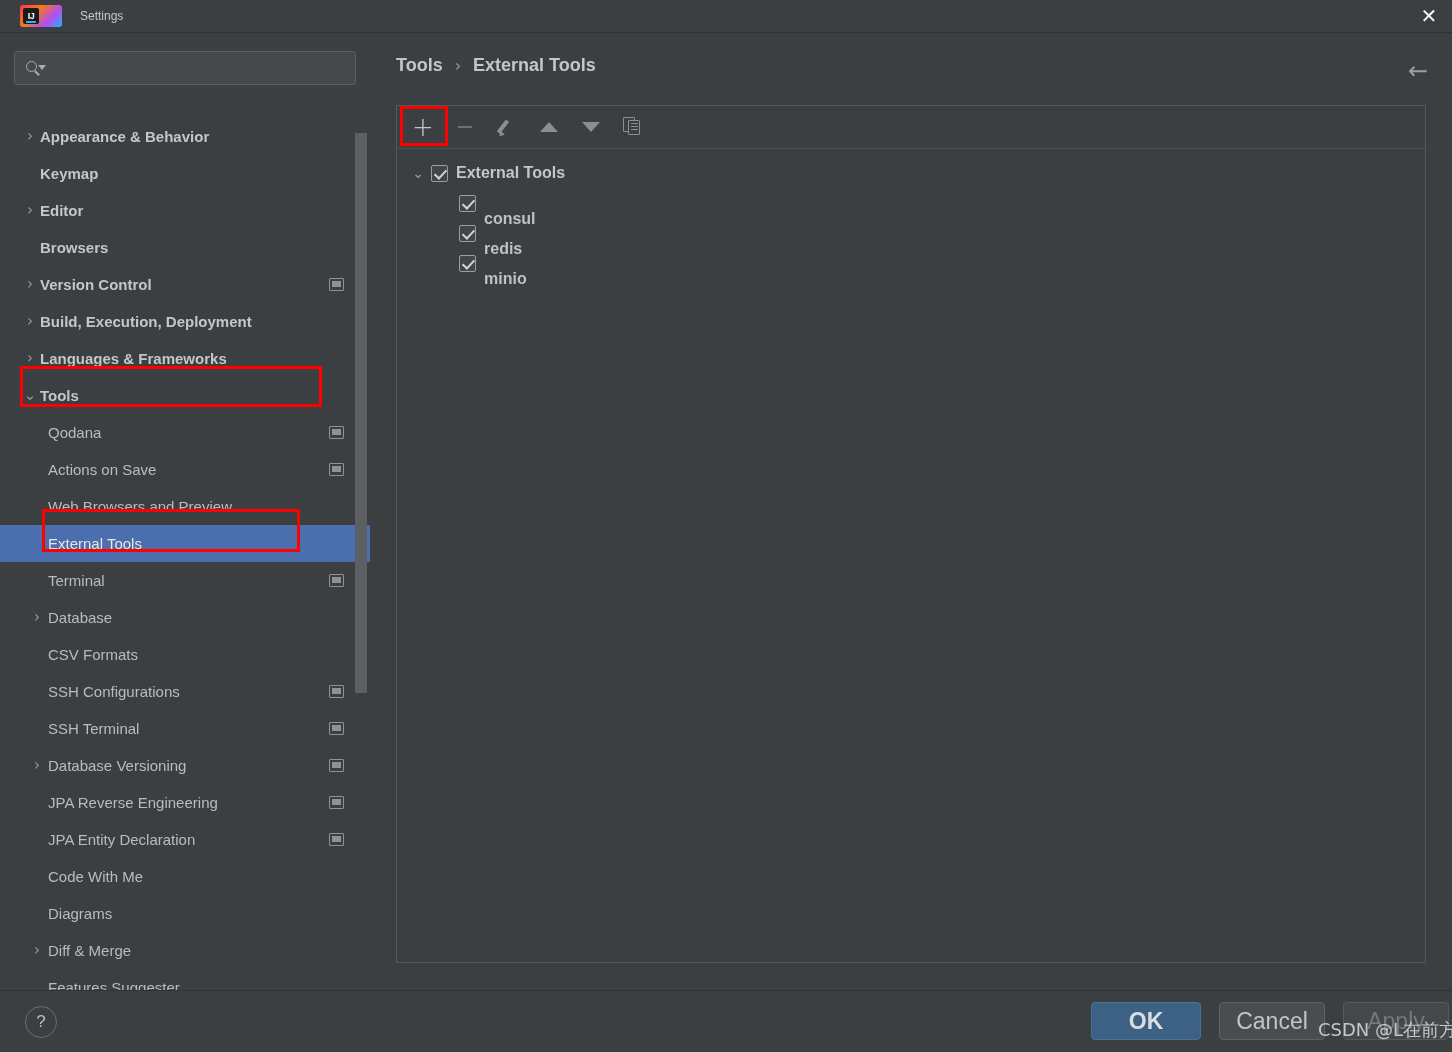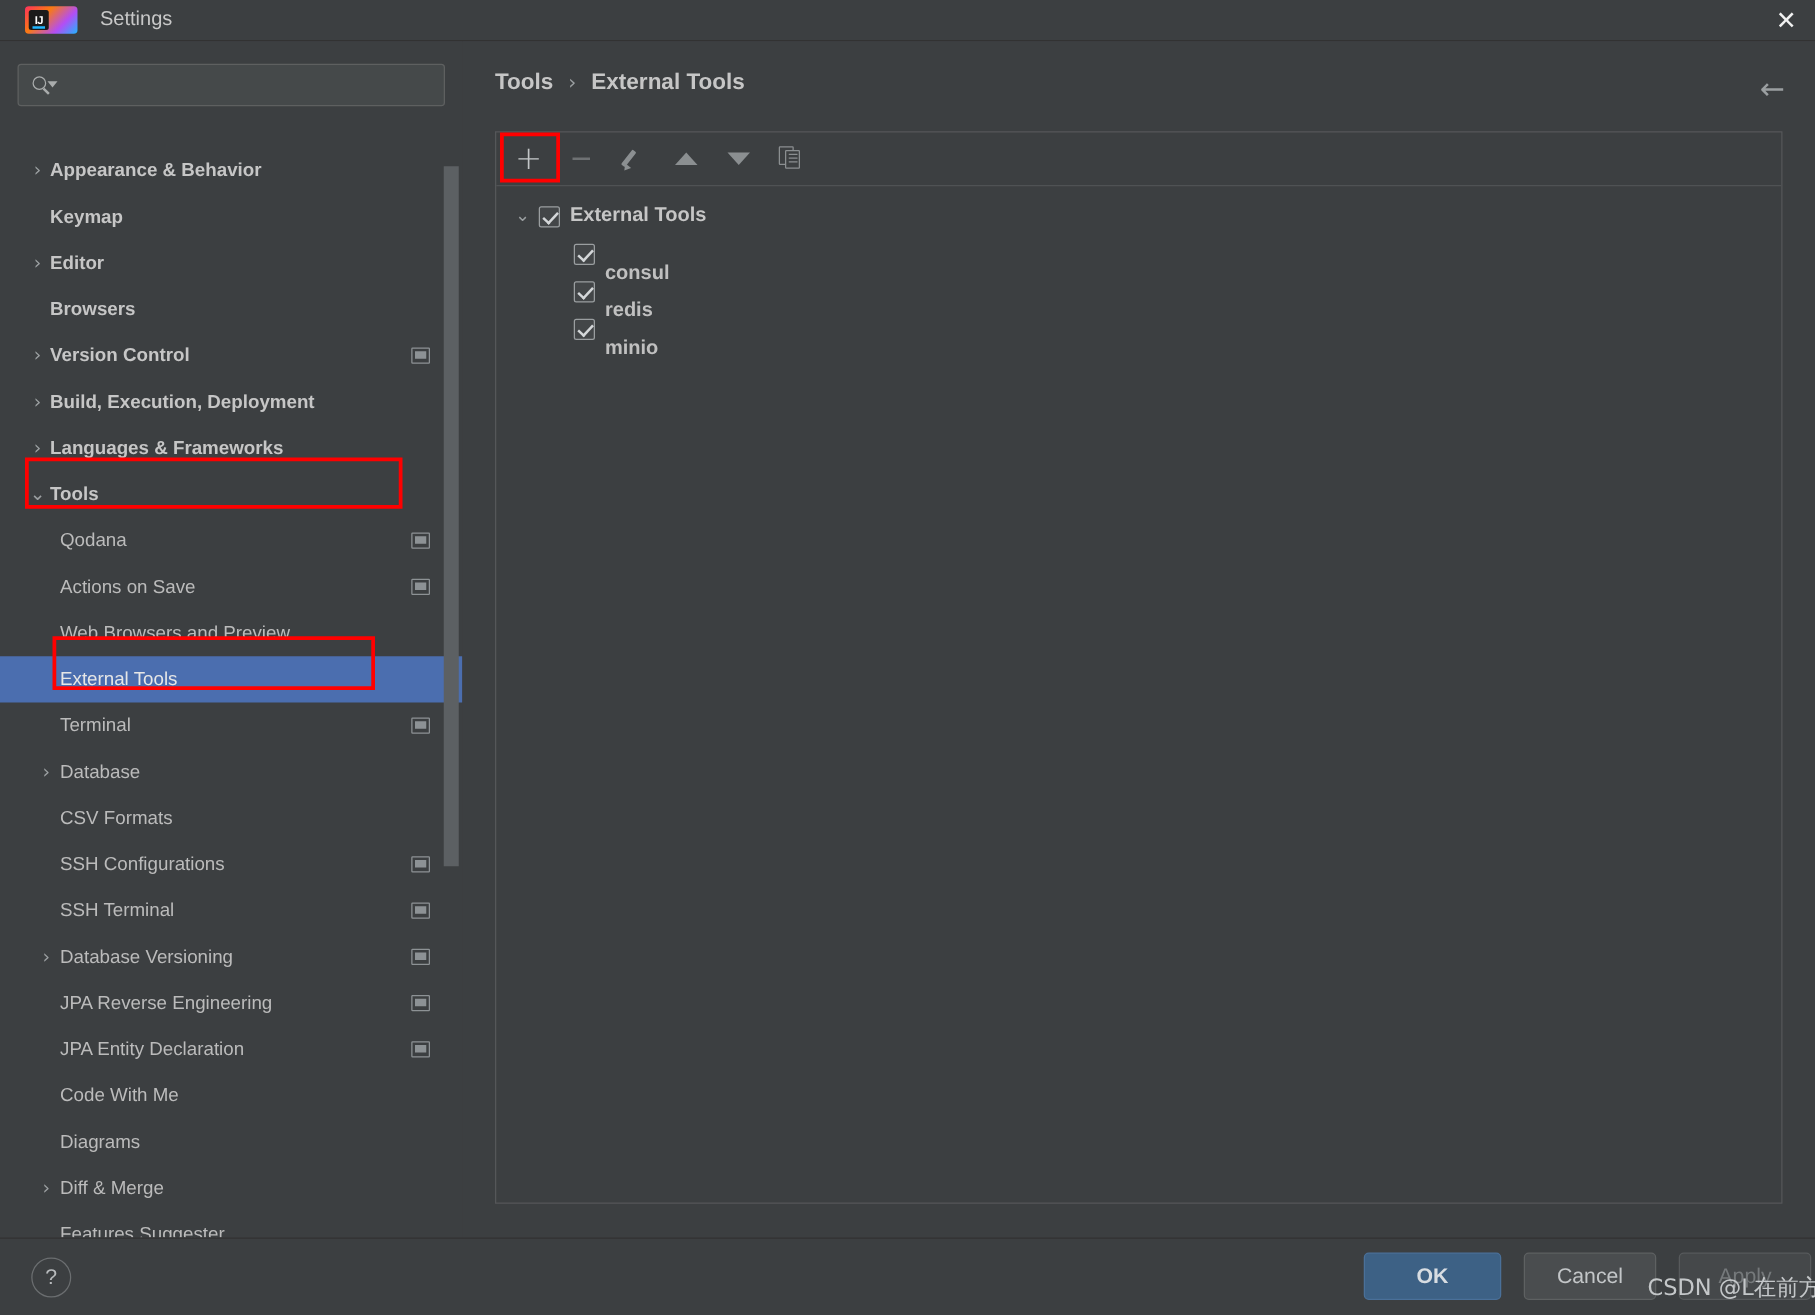--- a/index.html
+++ b/index.html
@@ -34,21 +34,21 @@
     background: #1b1b1b; border-radius: 2px;
     color: #ffffff; font-size: 9px; font-weight: bold;
     display: flex; align-items: center; justify-content: center;
     letter-spacing: -0.5px;
   }
   .ij-logo .underbar {
     position: absolute; left: 6px; bottom: 4px; width: 10px; height: 2px;
     background: #1fb6ff;
   }
   .win-title {
-    margin-left: 18px; font-size: 16px; color: #c8c8c8;
+    margin-left: 18px; font-size: 12px; color: #c8c8c8;
   }
   .win-close {
     position: absolute; right: 6px; top: 2px;
     width: 34px; height: 28px;
     display: flex; align-items: center; justify-content: center;
     color: #f2f2f2; font-size: 20px; line-height: 1;
     cursor: pointer; font-family: "DejaVu Sans", sans-serif;
   }
 
   
@@ -216,21 +216,21 @@
   .help-btn {
     position: absolute; left: 25px; top: 15px;
     width: 32px; height: 32px; border-radius: 50%;
     border: 1.5px solid #6b6e70; color: #b8bbbd;
     display: flex; align-items: center; justify-content: center;
     font-size: 17px; cursor: pointer;
   }
   .btn {
     position: absolute; top: 11px; height: 38px;
     border-radius: 4px; display: flex; align-items: center;
-    justify-content: center; font-size: 17px; cursor: pointer;
+    justify-content: center; font-size: 23px; cursor: pointer;
   }
   .btn-ok {
     left: 1091px; width: 110px;
     background: #3d6185; border: 1px solid #4a7099; color: #d8dde2;
     font-weight: bold;
   }
   .btn-cancel {
     left: 1219px; width: 106px;
     background: #4a4d4f; border: 1px solid #5e6162; color: #c3c6c8; text-align: right;
   }

